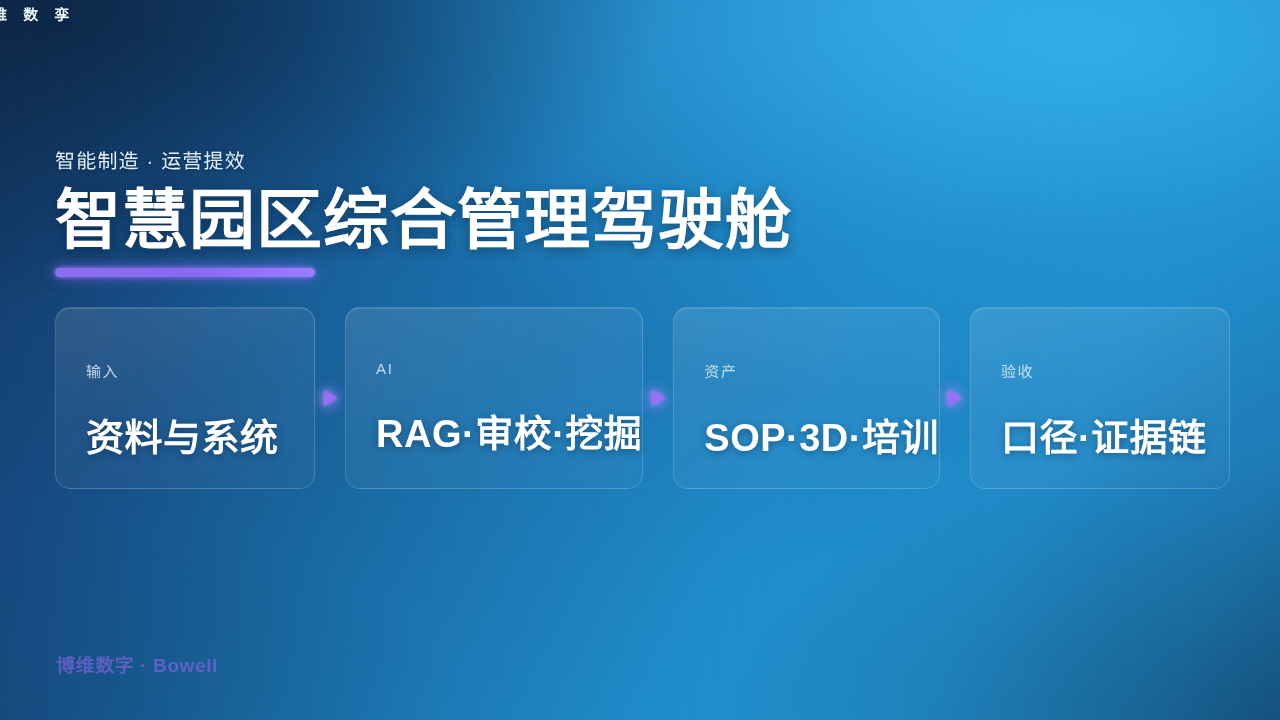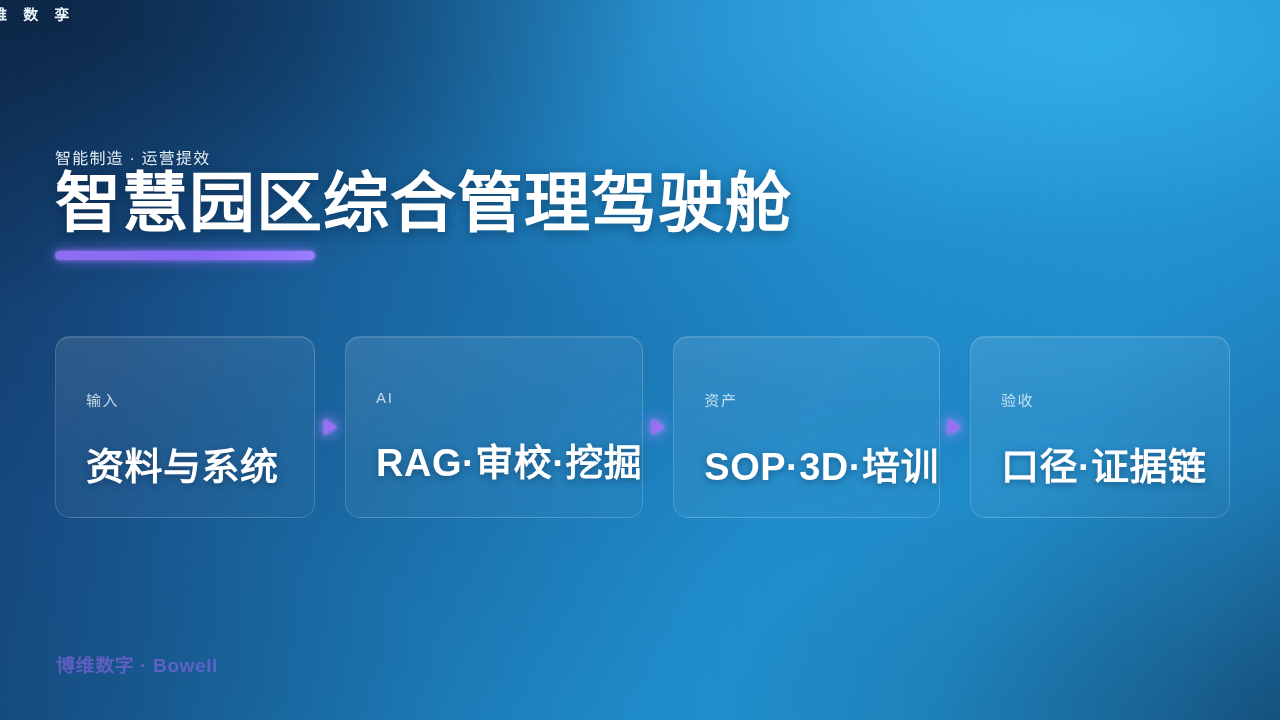--- a/index.html
+++ b/index.html
@@ -66,29 +66,30 @@
     letter-spacing:6px;
     color:#e8f3fb;
     white-space:nowrap;
     text-shadow:0 1px 2px rgba(0,0,0,.35);
   }
 
   
   .headline { position:absolute; left:55px; top:145px; }
 
   .eyebrow {
-    font-size:16px;
+    font-size:20px;
     letter-spacing:1.2px;
     color:#e3f0fa;
     font-weight:400;
     white-space:nowrap;
     text-shadow:0 1px 3px rgba(4,28,54,.45);
   }
 
   .headline-title {
+    margin-top:12px;
     font-size:66px;
     line-height:1.04;
     font-weight:700;
     letter-spacing:1px;
     color:#ffffff;
     white-space:nowrap;
     text-shadow:0 3px 12px rgba(3,26,52,.45);
   }
 
   .accent-bar {
@@ -99,21 +100,20 @@
     box-shadow:0 0 14px rgba(139,110,243,.75), 0 0 4px rgba(160,130,255,.9);
   }
 
   
   .pipeline {
     position:absolute;
     left:55px; top:307px;
     width:1175px; height:182px;
     display:flex;
     align-items:stretch;
-    margin-top:29px;
   }
 
   .card {
     position:relative;
     flex:1 1 0;
     border-radius:15px;
     padding:52px 0 0 30px;
     background:linear-gradient(160deg,
         rgba(255,255,255,.115) 0%,
         rgba(255,255,255,.055) 45%,

